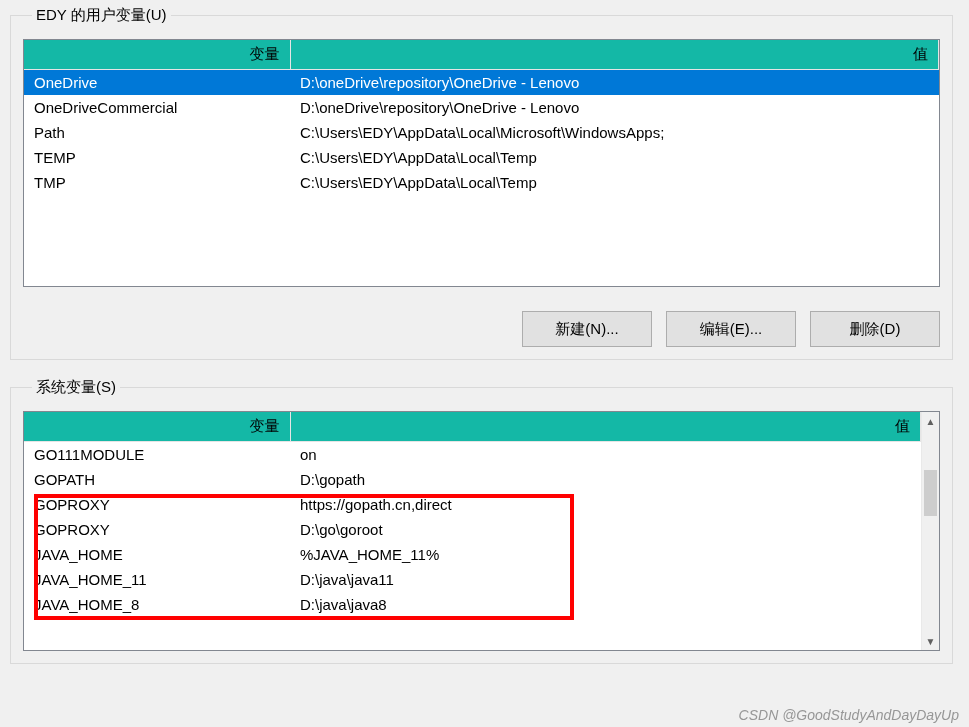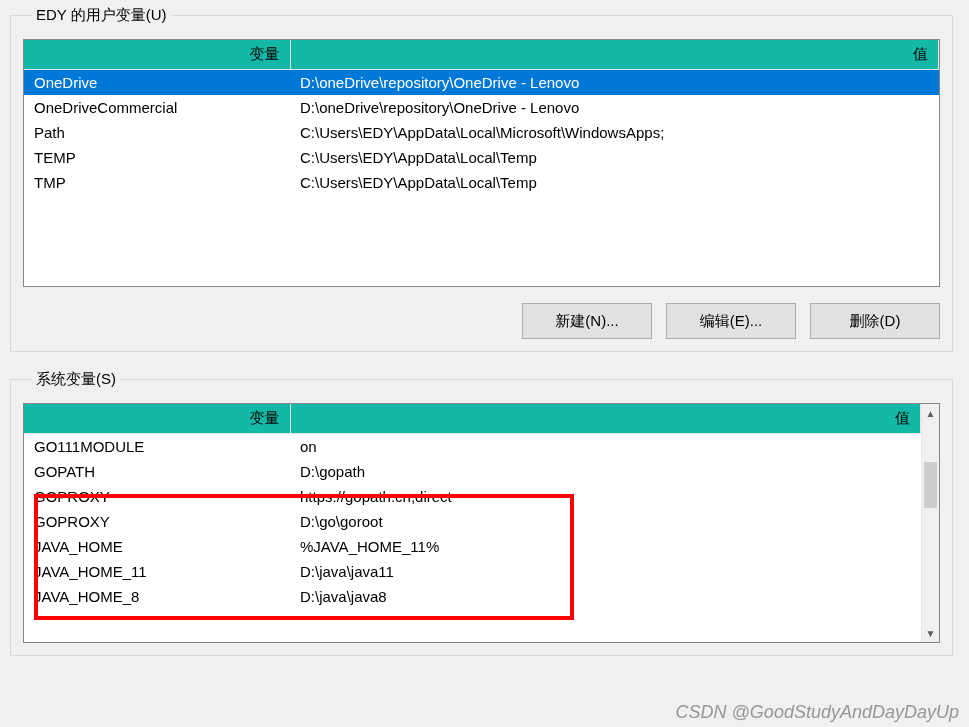--- a/index.html
+++ b/index.html
@@ -76,20 +76,21 @@
   }
   button {
     min-width: 130px;
     height: 36px;
     background: #e1e1e1;
     border: 1px solid #adadad;
     font-family: inherit;
     font-size: 15px;
     cursor: pointer;
     padding: 0 14px;
+    margin-top: 8px;
   }
   .scroll-track {
     position: absolute;
     right: 0; top: 0; bottom: 0;
     width: 18px;
     background: #f0f0f0;
     border-left: 1px solid #e9e9e9;
   }
   .scroll-arrow {
     height: 18px;
@@ -108,21 +109,21 @@
     left: 34px;
     top: 494px;
     width: 540px;
     height: 126px;
   }
   .watermark {
     position: absolute;
     right: 10px;
     bottom: 4px;
     color: rgba(120,120,120,0.75);
-    font-size: 18px;
+    font-size: 14px;
     font-style: italic;
     font-family: "Segoe UI", sans-serif;
     pointer-events: none;
   }
   .left-sliver {
     position:absolute; left:0; top:0; bottom:0; width:6px;
     background:#f0f0f0;
   }
 </style>
 </head>

